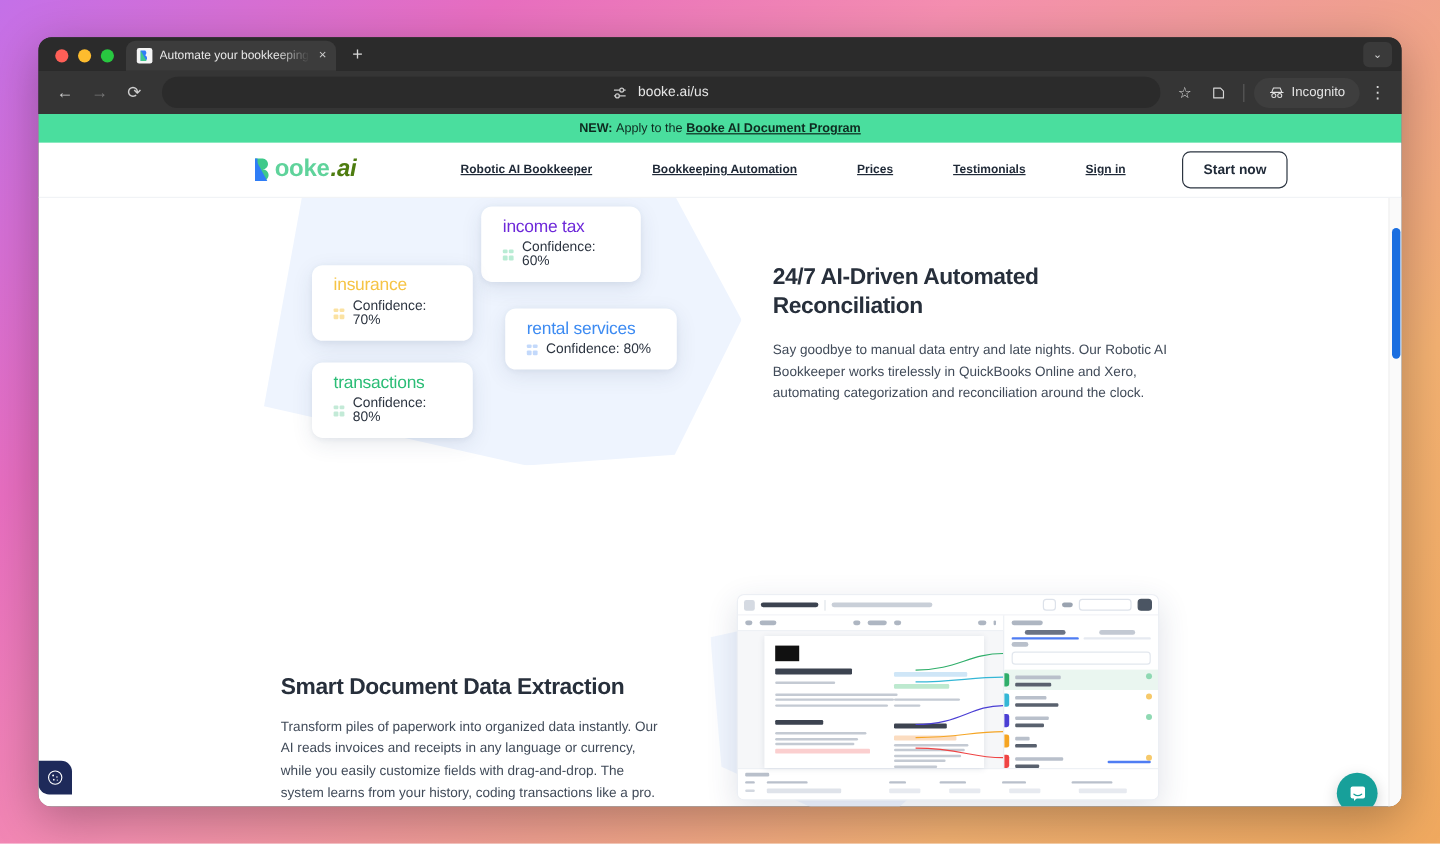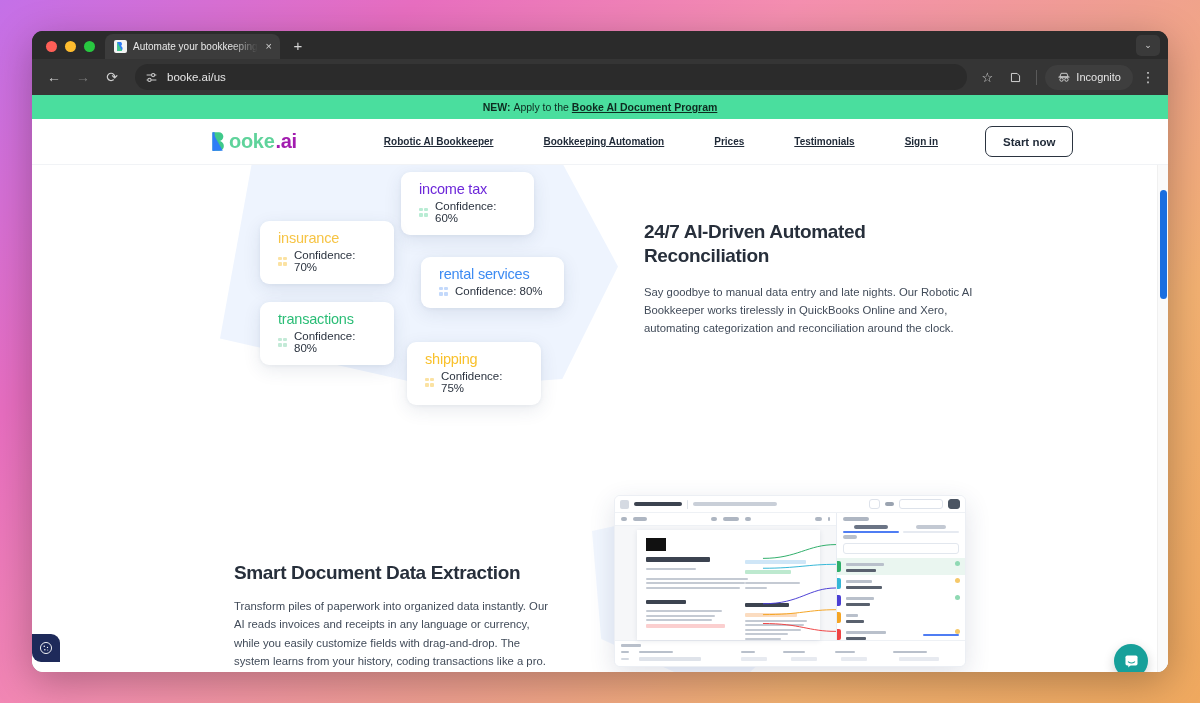--- a/index.html
+++ b/index.html
@@ -77,21 +77,21 @@
   }
   .navbtn {
     width: 26px; height: 26px; border-radius: 50%;
     color: #cfcfcf; font-size: 14px;
     display: flex; align-items: center; justify-content: center;
   }
   .navbtn.dim { color: #777; }
   .omnibox {
     flex: 1; height: 26px; margin-left: 7px;
     background: #2b2b2b; border-radius: 13px;
-    display: flex; align-items: center; padding: 0 12px 0 9px; gap: 8px;
+    display: flex; align-items: center; padding: 0 12px 0 9px; gap: 8px; justify-content: center;
   }
   .omni-icon {
     width: 15px; height: 15px; flex: 0 0 15px;
     color: #c9c9c9; display: flex; align-items: center; justify-content: center;
   }
   .omni-url { font-size: 11.5px; color: #e6e6e6; }
   .tool-right { display: flex; align-items: center; gap: 2px; margin-left: 4px; }
   .ticon {
     width: 26px; height: 26px; border-radius: 50%;
     display: flex; align-items: center; justify-content: center;
@@ -131,21 +131,21 @@
   }
   .logo {
     display: flex; align-items: center; gap: 1px;
     margin-left: 178px; font-size: 20px; font-weight: 600;
     letter-spacing: -.3px;
   }
   .logo-mark {
     width: 17px; height: 21px; position: relative; margin-right: 1px;
   }
   .logo-ooke { color: #5fd39b; }
-  .logo-ai { color: #a21caf; }
+  .logo-ai { color: #4d7c0f; font-style: italic; }
   .navlinks { display: flex; align-items: center; gap: 0; margin-left: 62px; }
   .navlink {
     font-size: 10px; font-weight: 700; color: #1f2937;
     padding: 0 25px; white-space: nowrap;
   }
   .startnow {
     margin-left: 22px; height: 31px; min-width: 88px;
     border: 1.4px solid #2b3440; border-radius: 7px;
     display: flex; align-items: center; justify-content: center;
     font-size: 11.5px; font-weight: 700; color: #1f2937;
@@ -447,32 +447,20 @@
           <span class="dotgrid">
             <i style="background:#c3ead7"></i>
               <i style="background:#c3ead7"></i>
               <i style="background:#c3ead7"></i>
               <i style="background:#c3ead7"></i>
           </span>
           <span class="card-conf">Confidence: 80%</span>
         </div>
       </div>
 
-      <div class="card" style="left:375px; top:177px; width:134px;">
-        <div class="card-title" style="color:#f9c12c">shipping</div>
-        <div class="card-row">
-          <span class="dotgrid">
-            <i style="background:#fbe2a2"></i>
-              <i style="background:#fbe2a2"></i>
-              <i style="background:#fbe2a2"></i>
-              <i style="background:#fbe2a2"></i>
-          </span>
-          <span class="card-conf">Confidence: 75%</span>
-        </div>
-      </div>
 
       <div class="feature">
         <h2>24/7 AI-Driven Automated Reconciliation</h2>
         <p>Say goodbye to manual data entry and late nights. Our Robotic AI Bookkeeper works tirelessly in QuickBooks Online and Xero, automating categorization and reconciliation around the clock.</p>
       </div>
 
       <div class="feature2">
         <h2>Smart Document Data Extraction</h2>
         <p>Transform piles of paperwork into organized data instantly. Our AI reads invoices and receipts in any language or currency, while you easily customize fields with drag-and-drop. The system learns from your history, coding transactions like a pro. Every change is tracked, giving you full control.</p>
       </div>

